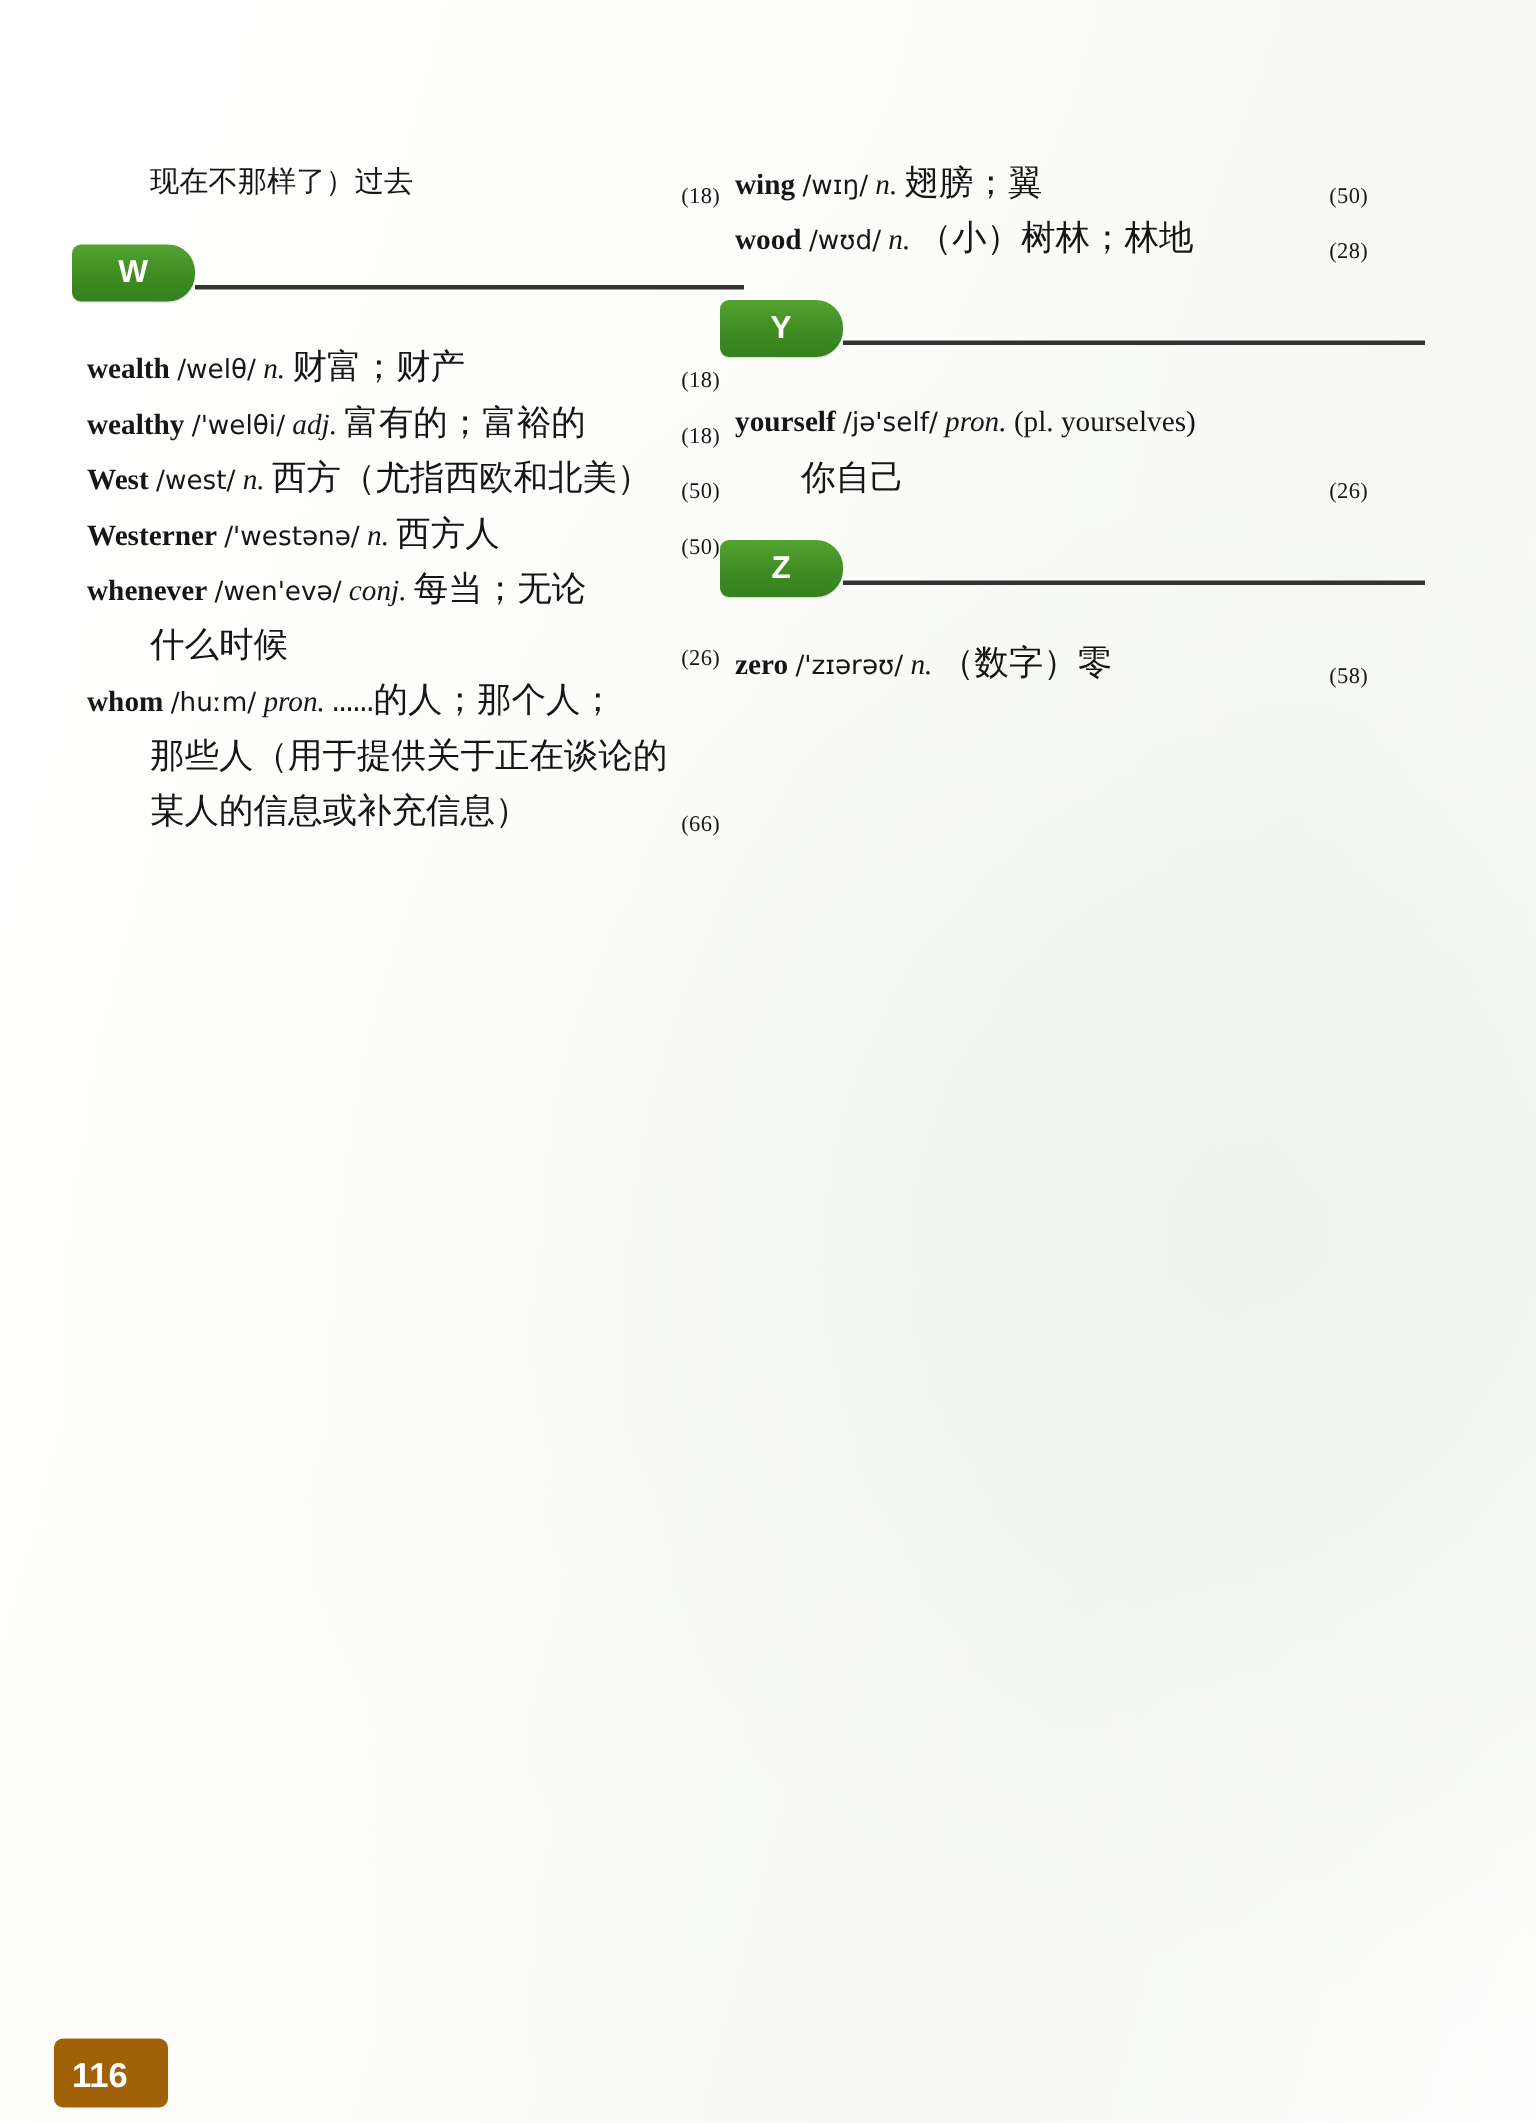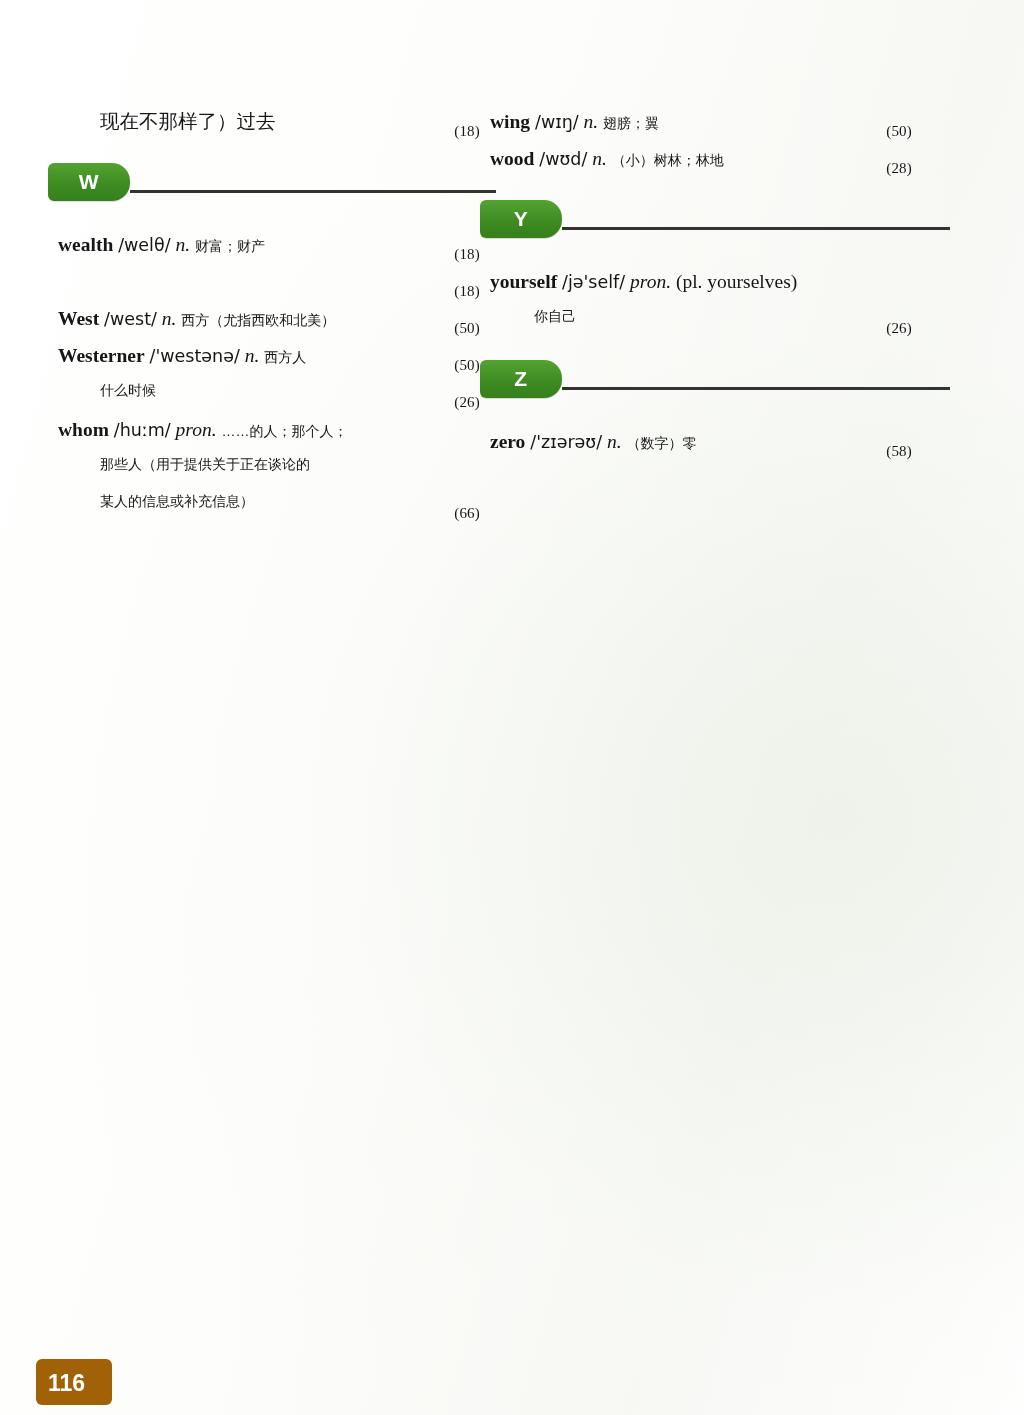--- a/index.html
+++ b/index.html
@@ -75,22 +75,22 @@
   }
   .ipa {
     font-family: "DejaVu Sans", sans-serif;
     font-size: 17.5px;
     font-weight: normal;
   }
   .pos {
     font-style: italic;
   }
   .cn {
-    font-family: Liberation Sans, sans-serif;
-    font-size: 14px;
+    font-family: Liberation Mono, monospace;
+    font-size: 23px;
   }
   .en {
     font-family: "Liberation Serif", serif;
   }
 
   
   .letter-block {
     position: relative;
     height: 56px;
     margin-top: 20px;
@@ -173,20 +173,26 @@
         <span class="txt">
           <span class="hw">wealth</span>
           <span class="ipa">/welθ/</span>
           <span class="pos">n.</span>
           <span class="cn">财富；财产</span>
         </span>
         <span class="pg">(18)</span>
       </div>
 
       <div class="entry">
+        <span class="txt">
+          <span class="hw">wealthy</span>
+          <span class="ipa">/'welθi/</span>
+          <span class="pos">adj.</span>
+          <span class="cn">富有的；富裕的</span>
+        </span>
         <span class="pg">(18)</span>
       </div>
 
       <div class="entry">
         <span class="txt">
           <span class="hw">West</span>
           <span class="ipa">/west/</span>
           <span class="pos">n.</span>
           <span class="cn">西方（尤指西欧和北美）</span>
         </span>
@@ -196,20 +202,28 @@
       <div class="entry">
         <span class="txt">
           <span class="hw">Westerner</span>
           <span class="ipa">/'westənə/</span>
           <span class="pos">n.</span>
           <span class="cn">西方人</span>
         </span>
         <span class="pg">(50)</span>
       </div>
 
+      <div class="entry">
+        <span class="txt">
+          <span class="hw">whenever</span>
+          <span class="ipa">/wen'evə/</span>
+          <span class="pos">conj.</span>
+          <span class="cn">每当；无论</span>
+        </span>
+      </div>
       <div class="entry">
         <span class="txt cont cn">什么时候</span>
         <span class="pg">(26)</span>
       </div>
 
       <div class="entry">
         <span class="txt">
           <span class="hw">whom</span>
           <span class="ipa">/huːm/</span>
           <span class="pos">pron.</span>

